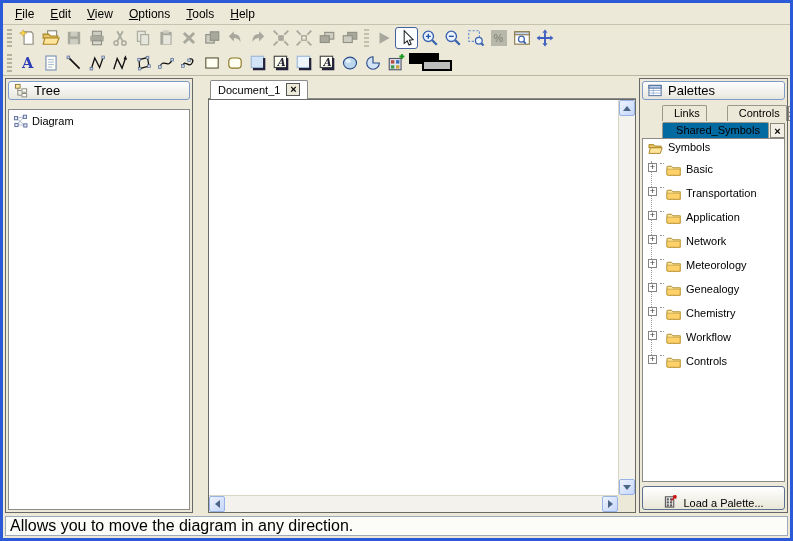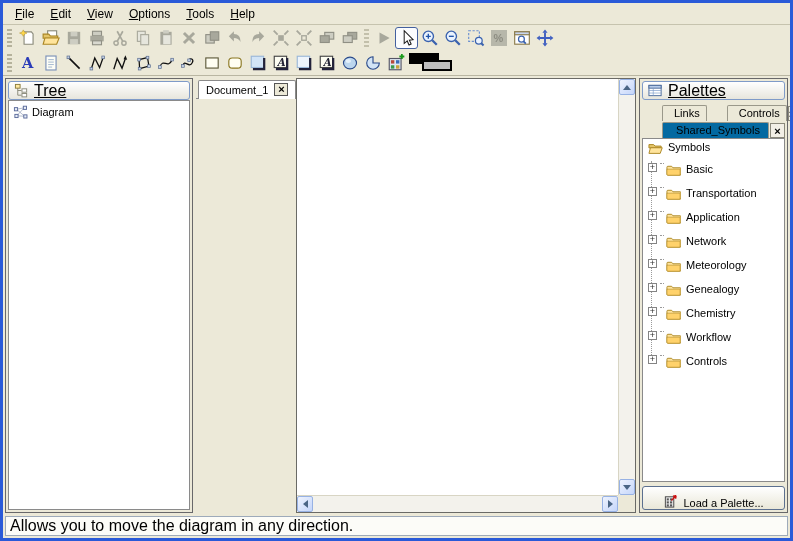--- a/index.html
+++ b/index.html
@@ -33,31 +33,31 @@
               background:#bdbdbd; border:2px solid #000; }
 
   
   .main { flex:1; display:flex; padding:2px; gap:3px; min-height:0; }
 
   .panelbox { border:1px solid #68686a; background:#ece9d8; padding:2px;
               display:flex; flex-direction:column; min-height:0; }
   .hdr { height:19px; border:1px solid #7f9bc8; border-radius:3px;
          background:linear-gradient(#ffffff,#e7e6dd); display:flex; align-items:center;
          gap:5px; padding:0 5px; flex:0 0 auto; }
-  .hdr-label { font-size:16px;text-decoration:underline; }
+  .hdr-label { font-size:13px; }
 
   
   .left-col { width:188px; display:flex; flex-direction:column; gap:4px; }
   .tree-panel, .prop-panel { flex:1; }
-  .tree-content { flex:1; margin-top:0; background:#fff; border:1px solid #8a8a8a; padding:2px; }
+  .tree-content { flex:1; margin-top:9px; background:#fff; border:1px solid #8a8a8a; padding:2px; }
   .tree-item { display:flex; align-items:center; gap:4px; height:18px; padding-left:2px; }
   .prop-content { flex:1; }
 
   
-  .center-col { flex:1; display:flex; flex-direction:row; min-width:0; }
+  .center-col { flex:1; display:flex; flex-direction:column; min-width:0;margin-left:12px; }
   .tabbar { height:21px; display:flex; align-items:flex-end; padding-left:2px;
             border-bottom:1px solid #8a8a8a; }
   .doc-tab { display:flex; align-items:center; gap:6px; background:#fff;
              border:1px solid #8a8a8a; border-bottom:none; border-radius:2px 2px 0 0;
              padding:2px 7px 3px 7px; position:relative; top:1px; }
   .tab-close { width:14px; height:13px; border:1px solid #555; background:#ece9d8;
                display:flex; align-items:center; justify-content:center;
                font-weight:bold; font-size:11px; line-height:1; }
   .canvas-grid { flex:1; border:1px solid #6a6a66; background:#fff; display:grid;
                  grid-template-columns:1fr 17px; grid-template-rows:1fr 17px; min-height:0; }

